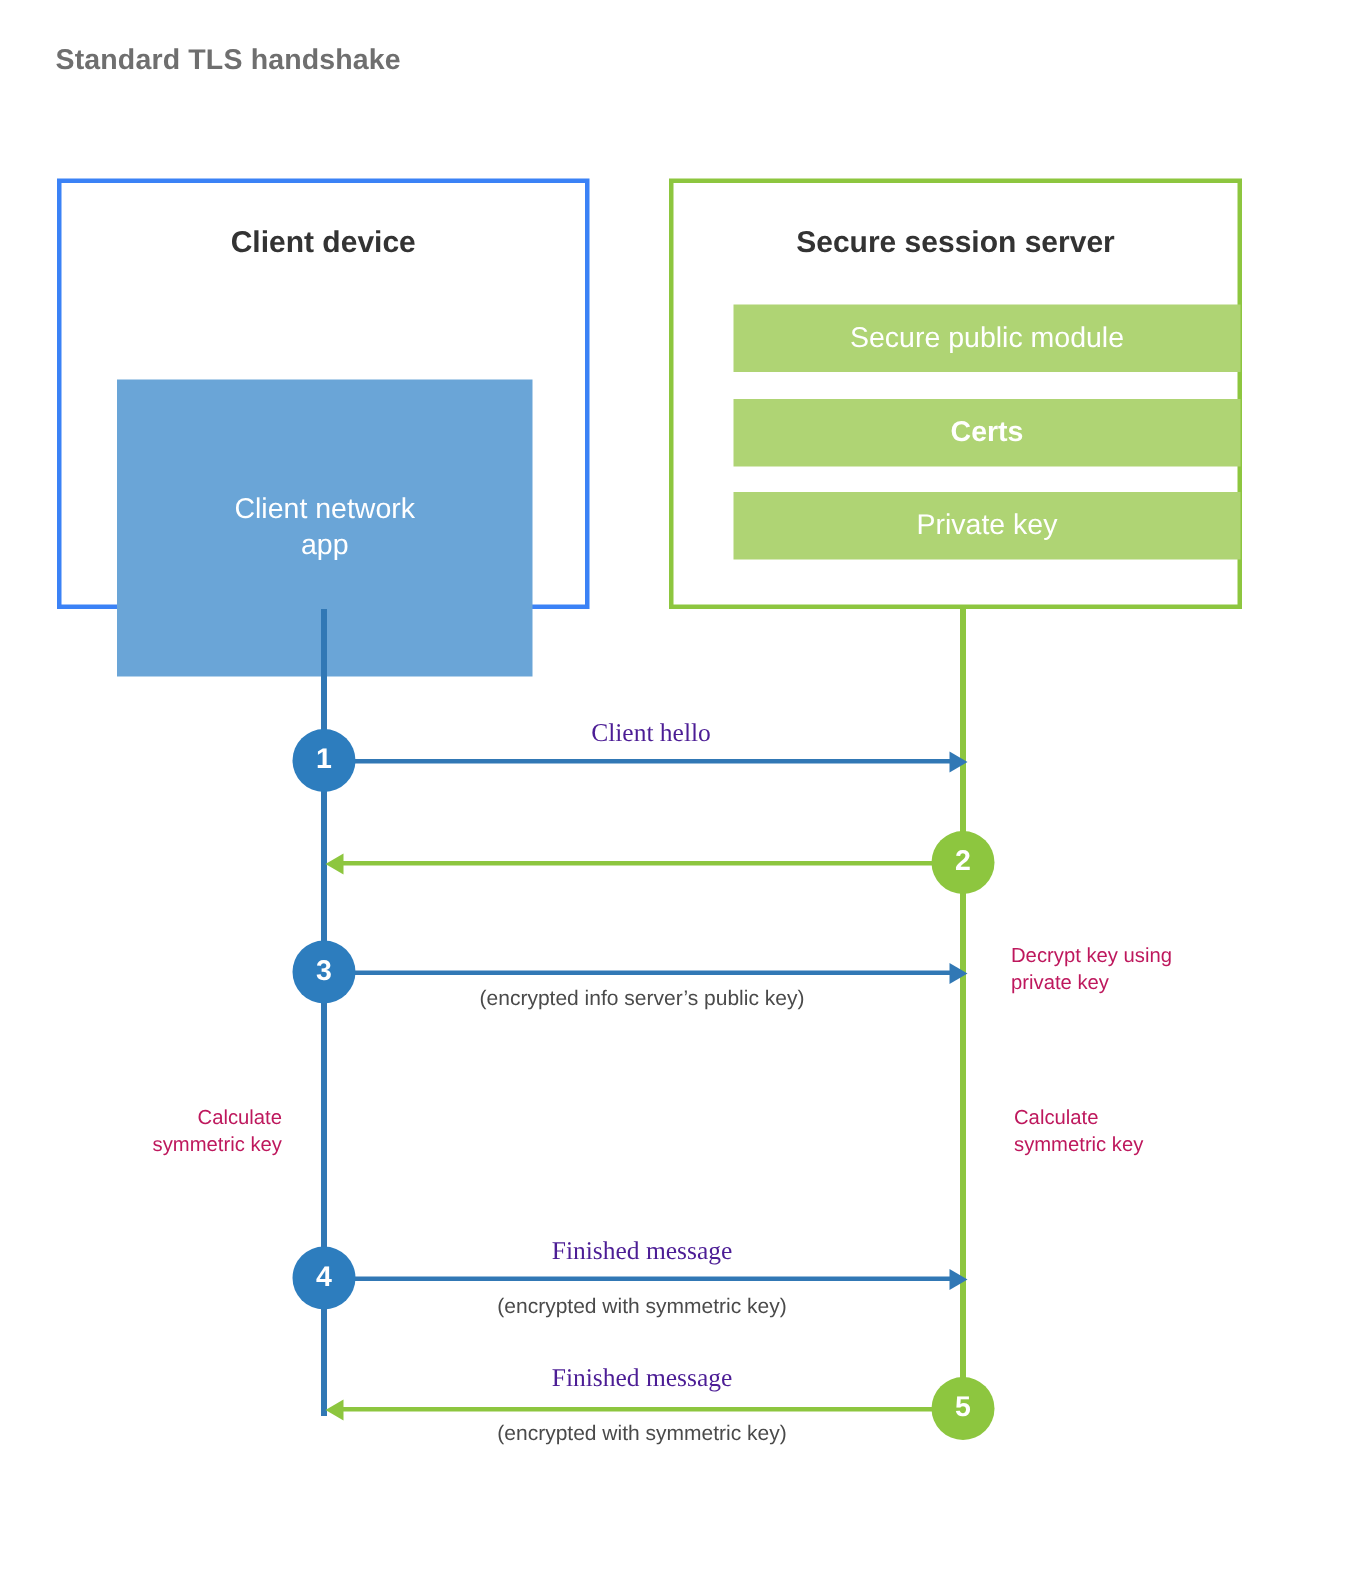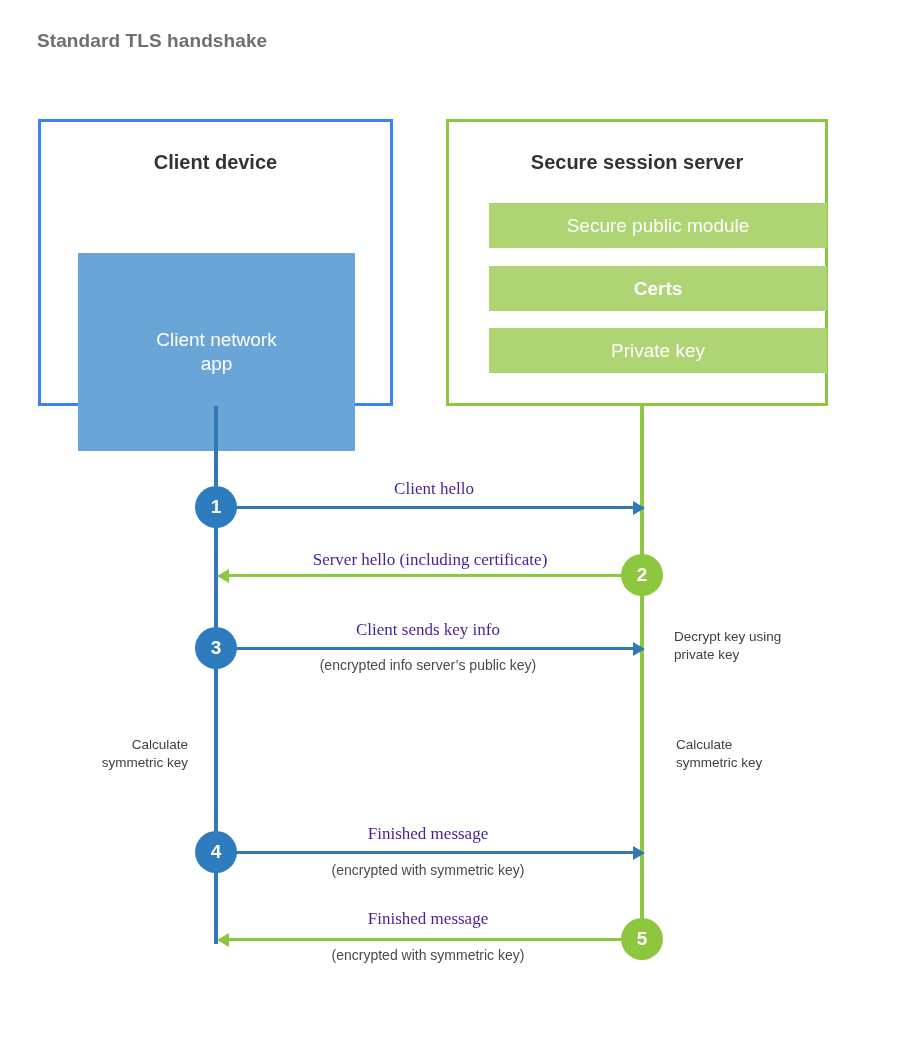--- a/index.html
+++ b/index.html
@@ -155,21 +155,21 @@
   .msg-sublabel {
     position: absolute;
     font-size: 14px;
     color: #4a4a4a;
     text-align: center;
     white-space: nowrap;
   }
   .side-note {
     position: absolute;
     font-size: 13.5px;
-    color: #404040;
+    color: #be185d;
     line-height: 1.32;
     white-space: pre-line;
   }
   .side-note.right-aligned { text-align: right; }
   .side-note.left-aligned  { text-align: left; }
 </style>
 </head>
 <body>
 
 <div id="diagram-root">
@@ -199,27 +199,25 @@
 
   <div class="lifeline" id="client-lifeline"></div>
   <div class="lifeline" id="server-lifeline"></div>
 
   <div class="msg-label" style="left:228px; top:479px; width:412px;">Client hello</div>
   <div class="arrow blue" style="left:216px; top:506px; width:418px;">
     <span class="head right"></span>
   </div>
   <div class="step-circle blue" style="left:195px; top:486px;">1</div>
 
-  <div class="msg-label" style="left:224px; top:550px; width:412px;">Server hello (including certificate)</div>
   <div class="arrow green" style="left:228px; top:574px; width:414px;">
     <span class="head left"></span>
   </div>
   <div class="step-circle green" style="left:621px; top:554px;">2</div>
 
-  <div class="msg-label" style="left:222px; top:620px; width:412px;">Client sends key info</div>
   <div class="arrow blue" style="left:216px; top:647px; width:418px;">
     <span class="head right"></span>
   </div>
   <div class="msg-sublabel" style="left:222px; top:657px; width:412px;">(encrypted info server’s public key)</div>
   <div class="step-circle blue" style="left:195px; top:627px;">3</div>
 
   <div class="side-note left-aligned" style="left:674px; top:628px; width:180px;">Decrypt key using
 private key</div>
 
   <div class="side-note right-aligned" style="left:28px; top:736px; width:160px;">Calculate

